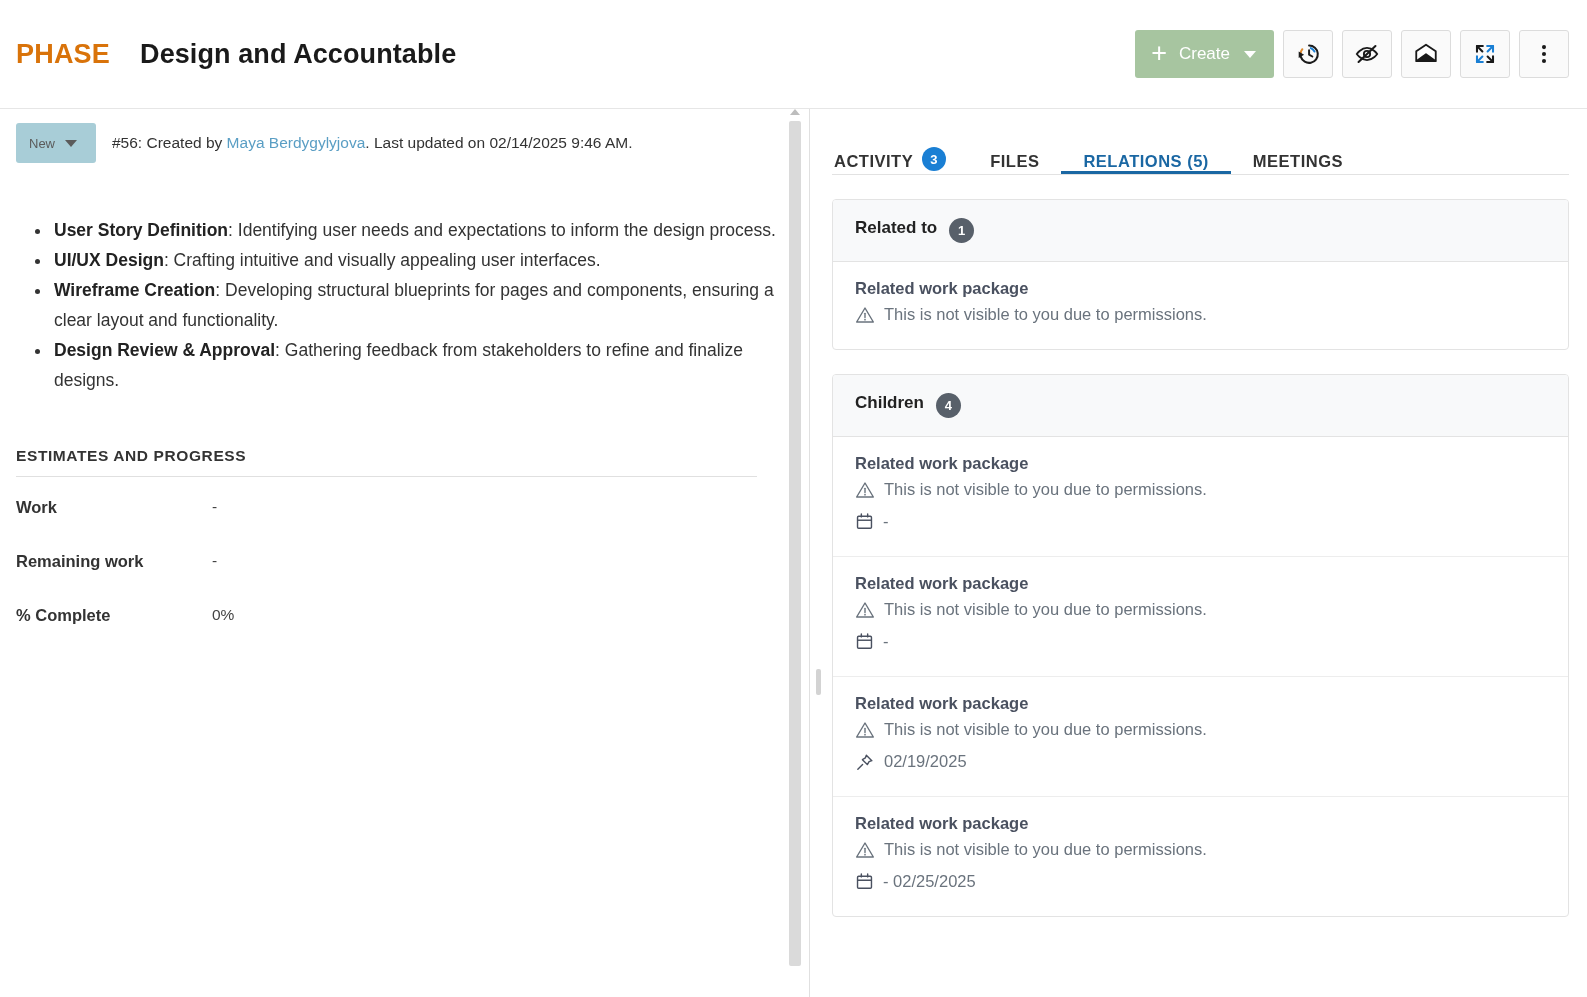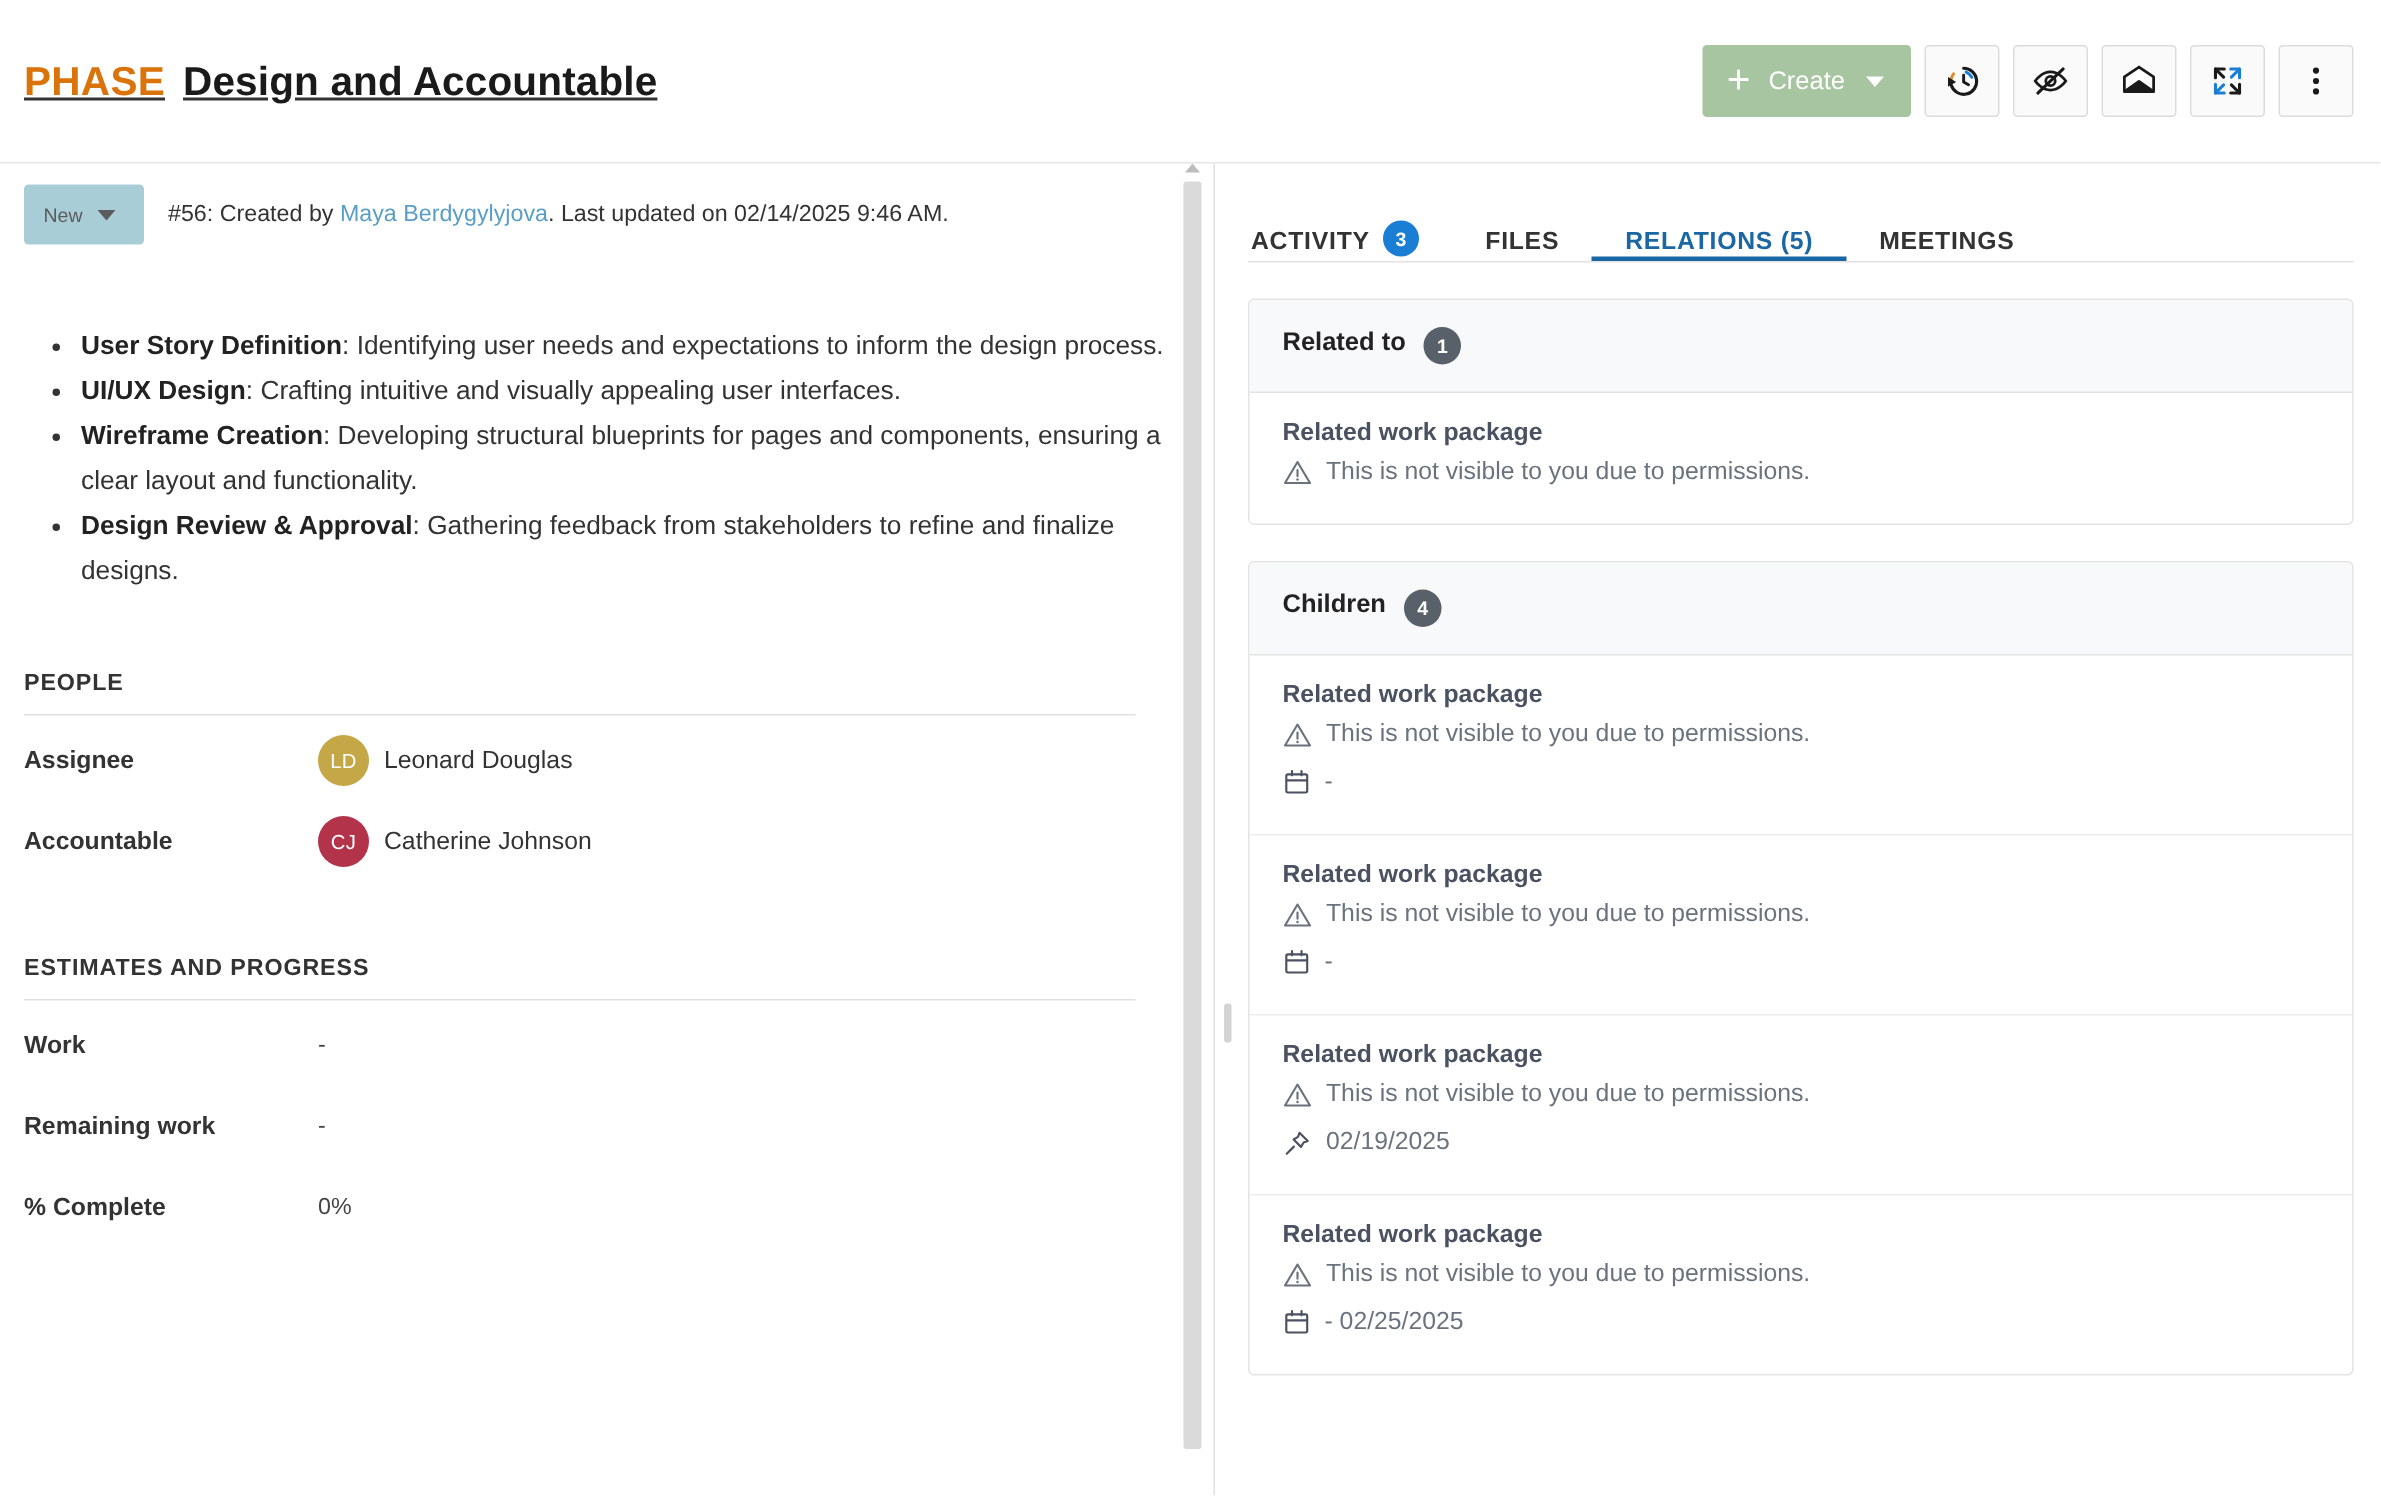--- a/index.html
+++ b/index.html
@@ -16,24 +16,23 @@
   .app-header {
     position: relative;
     height: 108px;
     display: flex;
     align-items: center;
     padding: 0 18px 0 16px;
   }
   .title-block {
     display: flex;
     align-items: baseline;
-    gap: 12px;
+    gap: 30px;
     flex: 1 1 auto;
     min-width: 0;
-    text-decoration: underline;
   }
   .type-label {
     font-size: 27px;
     font-weight: 700;
     color: #d9730a;
     letter-spacing: .2px;
   }
   .subject {
     font-size: 27px;
     font-weight: 700;
@@ -379,39 +378,20 @@
 
     <div class="description">
       <ul>
         <li><b>User Story Definition</b><span>: Identifying user needs and expectations to inform the design process.</span></li>
         <li><b>UI/UX Design</b><span>: Crafting intuitive and visually appealing user interfaces.</span></li>
         <li><b>Wireframe Creation</b><span>: Developing structural blueprints for pages and components, ensuring a clear layout and functionality.</span></li>
         <li><b>Design Review &amp; Approval</b><span>: Gathering feedback from stakeholders to refine and finalize designs.</span></li>
       </ul>
     </div>
 
-    <div class="section">
-      <div class="section-title">PEOPLE</div>
-
-      <div class="attr-row">
-        <div class="attr-label">Assignee</div>
-        <div class="attr-value">
-          <span class="avatar" style="background: rgb(196, 167, 71);">LD</span>
-          <span>Leonard Douglas</span>
-        </div>
-      </div>
-
-      <div class="attr-row">
-        <div class="attr-label">Accountable</div>
-        <div class="attr-value">
-          <span class="avatar" style="background: rgb(179, 52, 74);">CJ</span>
-          <span>Catherine Johnson</span>
-        </div>
-      </div>
-    </div>
 
     <div class="section">
       <div class="section-title">ESTIMATES AND PROGRESS</div>
 
       <div class="attr-row">
         <div class="attr-label">Work</div>
         <div class="attr-value small">-</div>
       </div>
 
       <div class="attr-row">

